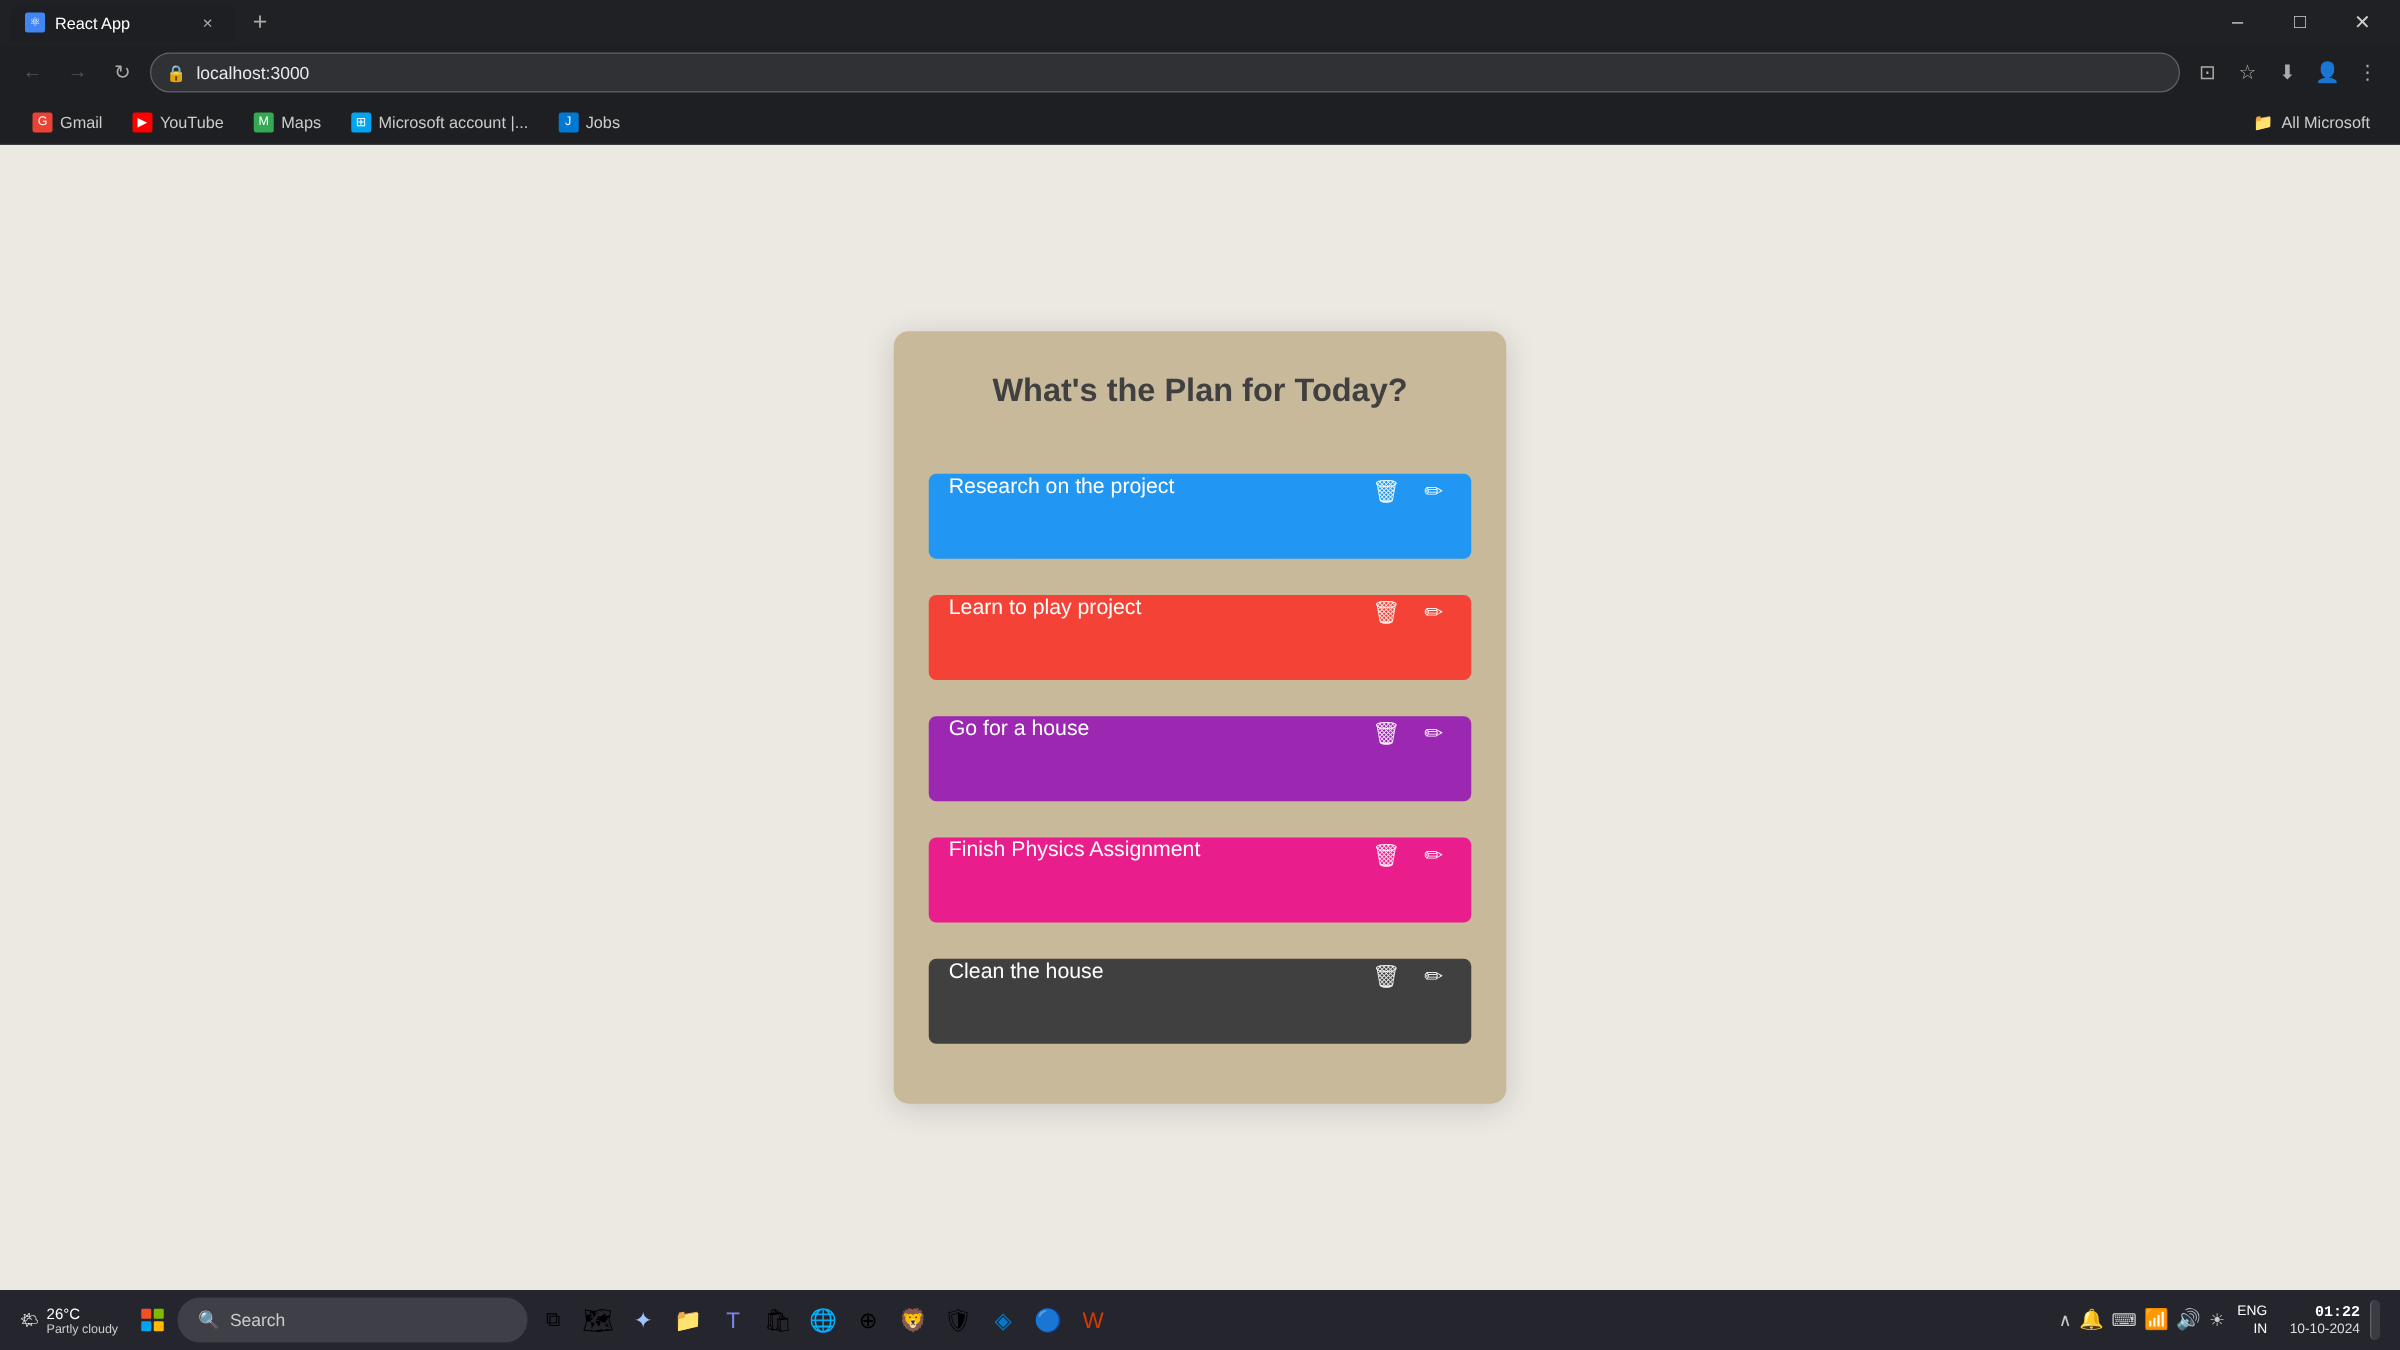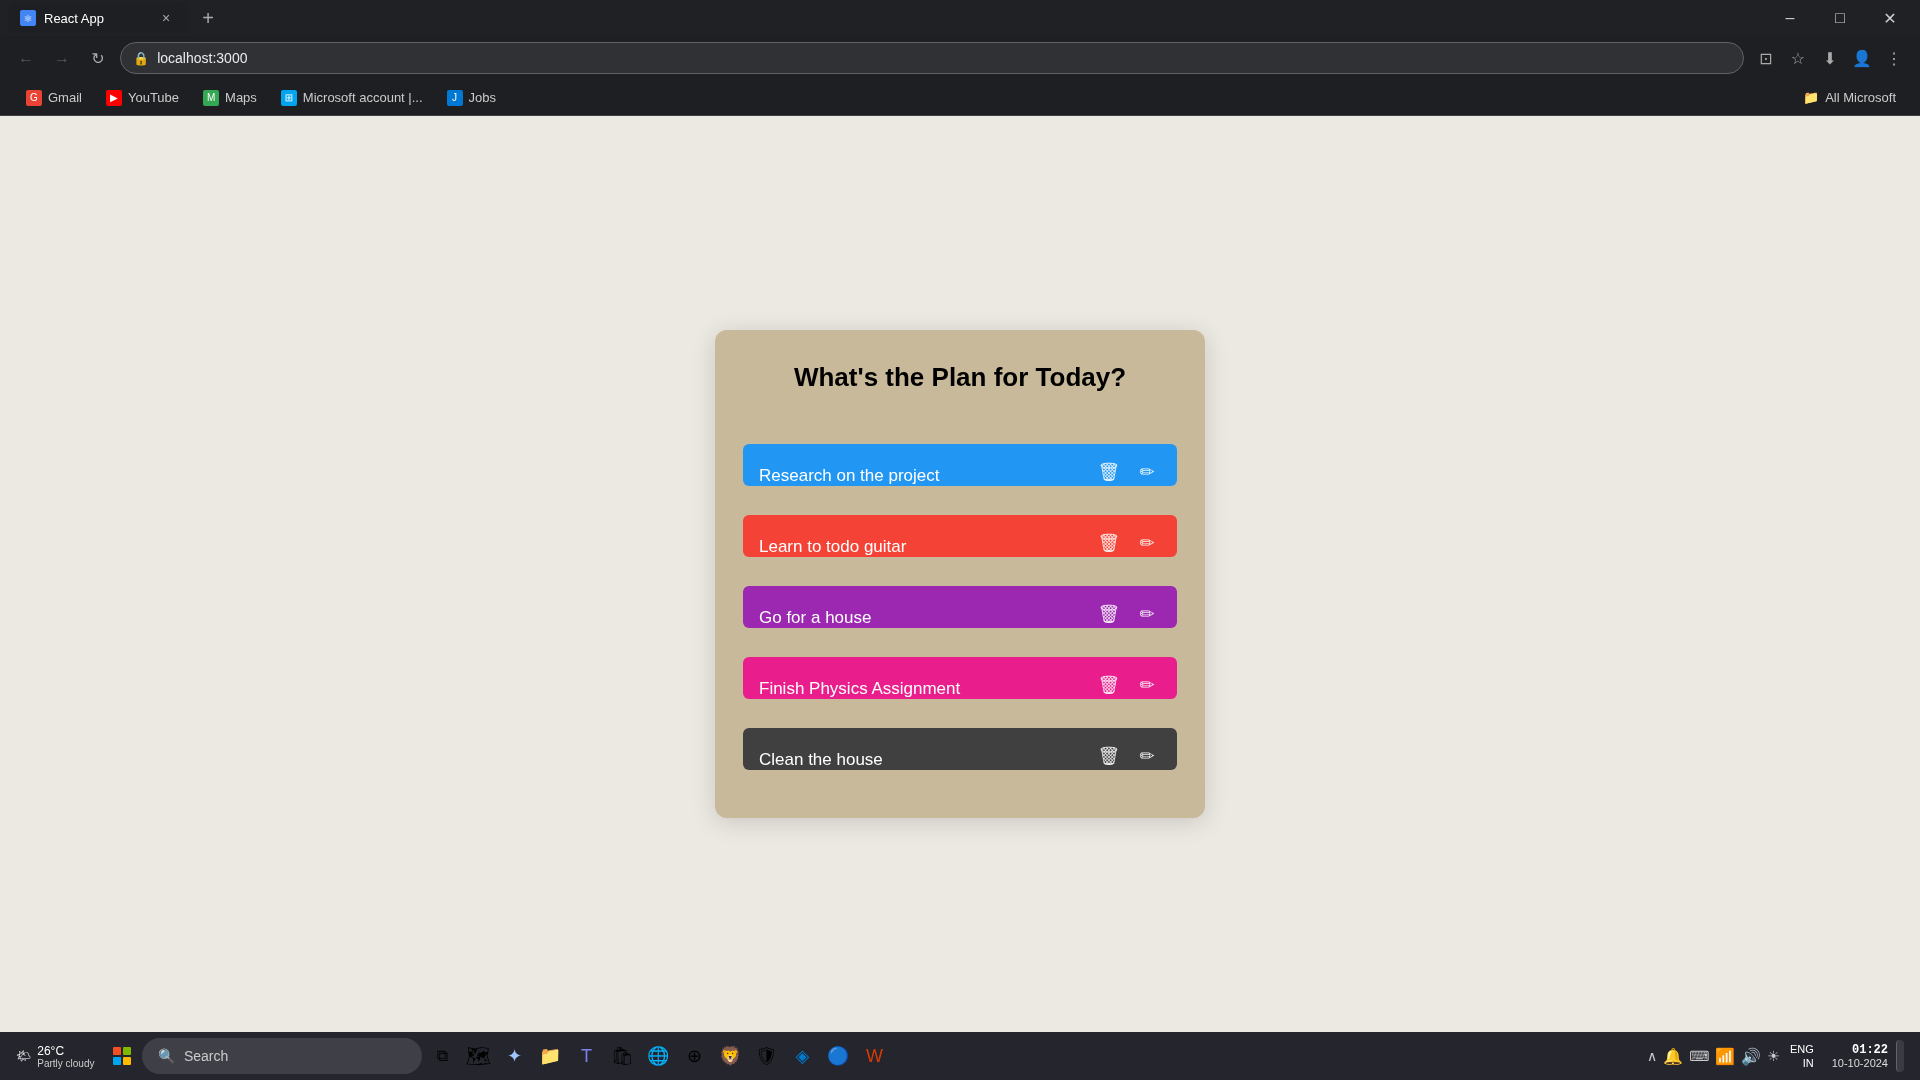--- a/index.html
+++ b/index.html
@@ -77,21 +77,21 @@
       width: 490px;
       background: #c8b99a;
       border-radius: 12px;
       padding: 32px 28px 48px;
       box-shadow: 0 4px 24px rgba(0,0,0,0.15);
     }
     .todo-title {
       text-align: center;
       font-size: 26px;
       font-weight: 700;
-      color: #000000;
+      color: #404040;
       margin-bottom: 28px;
       font-family: 'Segoe UI', Arial, sans-serif;
     }
     .todo-input-row {
       display: flex; gap: 0; margin-bottom: 20px;
     }
     .todo-input {
       flex: 1; height: 44px; padding: 0 16px;
       background: #e8dcc8; border: 2px solid #9b7ecb;
       border-right: none; border-radius: 6px 0 0 6px;
@@ -100,22 +100,22 @@
     .todo-input::placeholder { color: #aaa; }
     .add-btn {
       height: 44px; padding: 0 20px; background: #7c3aed;
       border: none; border-radius: 0 6px 6px 0;
       color: white; font-size: 15px; font-weight: 600;
       cursor: pointer; white-space: nowrap;
     }
 
     .todo-list { display: flex; flex-direction: column; gap: 6px; }
     .todo-item {
-      height: 42px; border-radius: 6px;
-      display: flex; align-items: flex-end;
+      height: 68px; border-radius: 6px;
+      display: flex; align-items: flex-start;
       padding: 0 16px;
       color: white; font-size: 17px; font-weight: 500; margin-top: 23px;
     }
     .todo-item-text { flex: 1; }
     .todo-actions { display: flex; gap: 10px; }
     .todo-icon-btn {
       width: 28px; height: 28px; display: flex; align-items: center; justify-content: center;
       color: white; font-size: 18px; cursor: pointer; opacity: 0.9;
     }
 
@@ -319,21 +319,21 @@
 
         <div class="todo-item color-blue">
           <span class="todo-item-text">Research on the project</span>
           <div class="todo-actions">
             <div class="todo-icon-btn">🗑</div>
             <div class="todo-icon-btn">✏</div>
           </div>
         </div>
 
         <div class="todo-item color-orange">
-          <span class="todo-item-text">Learn to todo guitar</span>
+          <span class="todo-item-text">Learn to play project</span>
           <div class="todo-actions">
             <div class="todo-icon-btn">🗑</div>
             <div class="todo-icon-btn">✏</div>
           </div>
         </div>
 
         <div class="todo-item color-purple">
           <span class="todo-item-text">Go for a house</span>
           <div class="todo-actions">
             <div class="todo-icon-btn">🗑</div>

